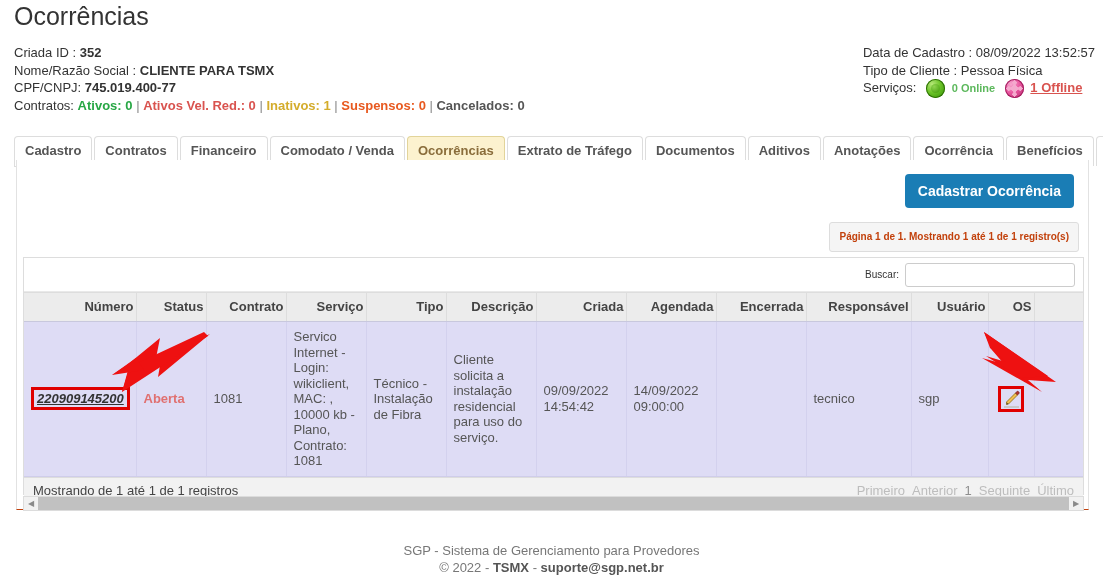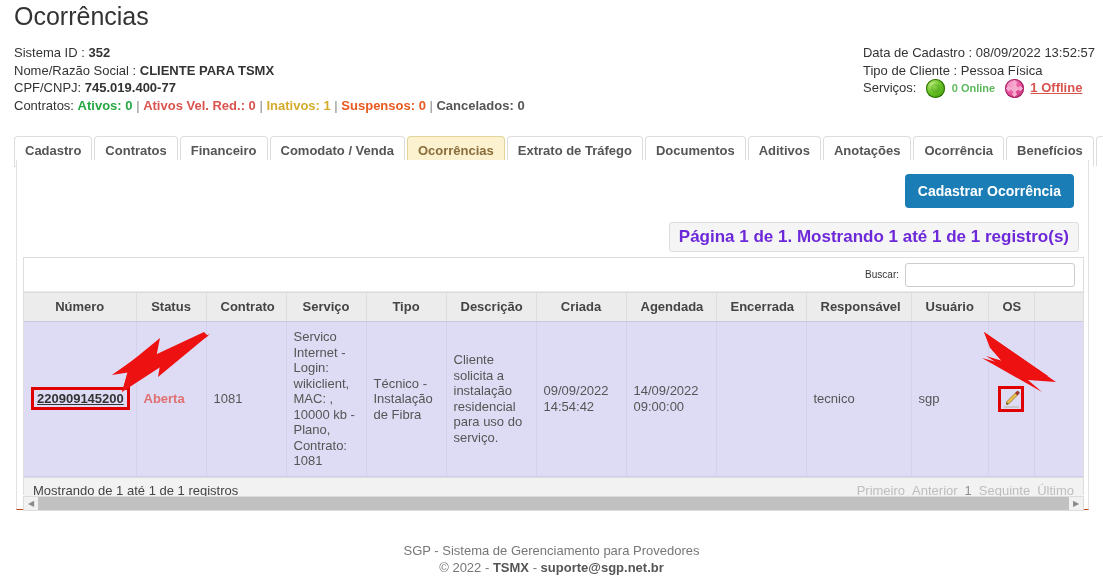--- a/index.html
+++ b/index.html
@@ -115,21 +115,21 @@
     padding:9px 13px;
     cursor:pointer;
     line-height:16px;
   }
 
   #paginfo {
     position:absolute; right:9px; top:62px;
     background:#f5f5f5;
     border:1px solid #dddddd;
     border-radius:3px;
-    font-size:17px; font-weight:bold; color:#6d28d9;
+    font-size:10px; font-weight:bold; color:#c2410c;
     padding:6px 9px;
     line-height:16px;
   }
 
   
   #table-wrap {
     position:absolute; left:6px; top:97px; width:1061px; height:238px;
     border:1px solid #dddddd;
     background:#ffffff;
   }
@@ -146,21 +146,21 @@
     padding:2px 5px; color:#333; outline:none;
   }
 
   table#grid { border-collapse:collapse; width:1059px; table-layout:fixed; }
   table#grid th {
     background:#ececec;
     border-top:1px solid #dddddd;
     border-bottom:1px solid #c8c8dd;
     border-right:1px solid #dddddd;
     font-size:13px; font-weight:bold; color:#444;
-    text-align:center; padding:6px 14px; line-height:16px;
+    text-align:right; padding:6px 2px; line-height:16px;
     vertical-align:middle; height:23px;
   }
   table#grid th:last-child { border-right:none; }
   table#grid td {
     background:#dedcf5;
     border-right:1px solid #d3d1ee;
     border-bottom:1px solid #cfcdea;
     font-size:13px; color:#555;
     padding:7px 7px; vertical-align:middle;
     line-height:15.5px; word-wrap:break-word;
@@ -168,20 +168,21 @@
   table#grid td:last-child { border-right:none; }
   .c-num { position:relative; }
   .num-link {
     color:#333; font-weight:bold; font-size:13px;
     text-decoration:underline; cursor:pointer;
     display:inline-block;
     border:3px solid #e00000;
     padding:1px 3px;
     background:transparent;
     line-height:15px;
+    font-style:italic;
   }
   .status-aberta { color:#e07070; font-weight:bold; }
 
   .os-box {
     display:inline-block;
     border:3px solid #e00000;
     padding:1px;
     width:26px; height:26px;
     position:relative;
     vertical-align:middle;
@@ -223,21 +224,21 @@
   
   .arrow-svg { position:absolute; pointer-events:none; }
 </style>
 </head>
 <body>
 
 <div id="page-title">Ocorrências</div>
 
 <div id="client-info">
   <div>
-    <span class="lbl">Sistema ID :</span>
+    <span class="lbl">Criada ID :</span>
     <span class="val">352</span>
   </div>
   <div>
     <span class="lbl">Nome/Razão Social :</span>
     <span class="val">CLIENTE PARA TSMX</span>
   </div>
   <div>
     <span class="lbl">CPF/CNPJ:</span>
     <span class="val">745.019.400-77</span>
   </div>

